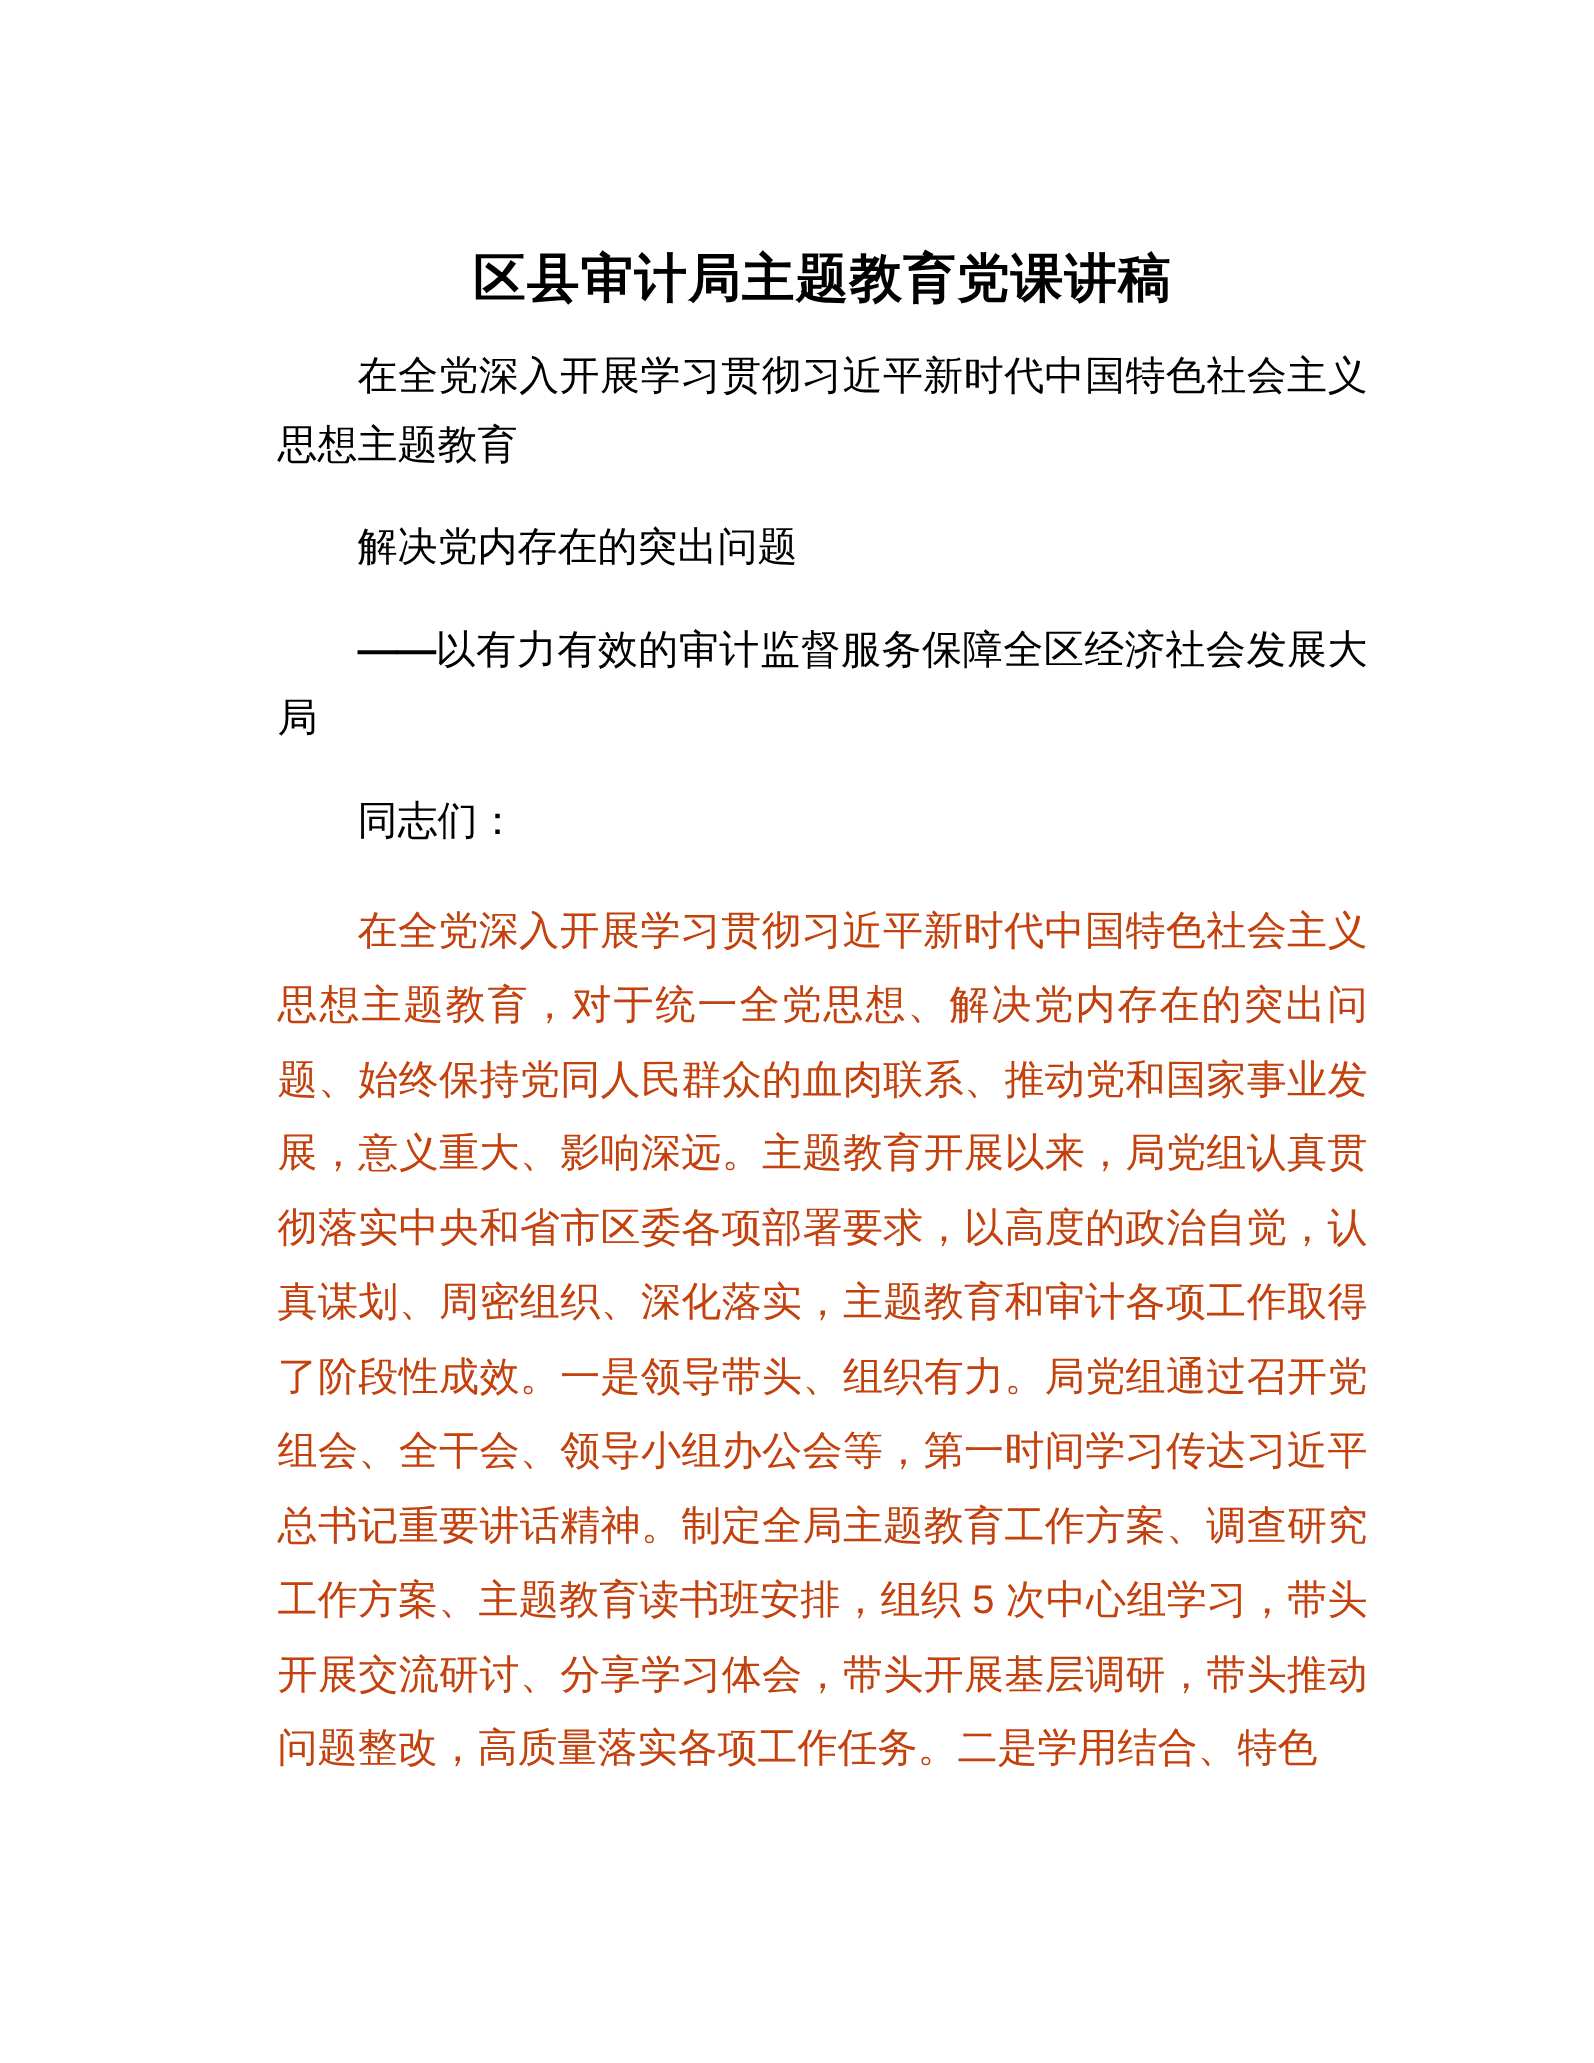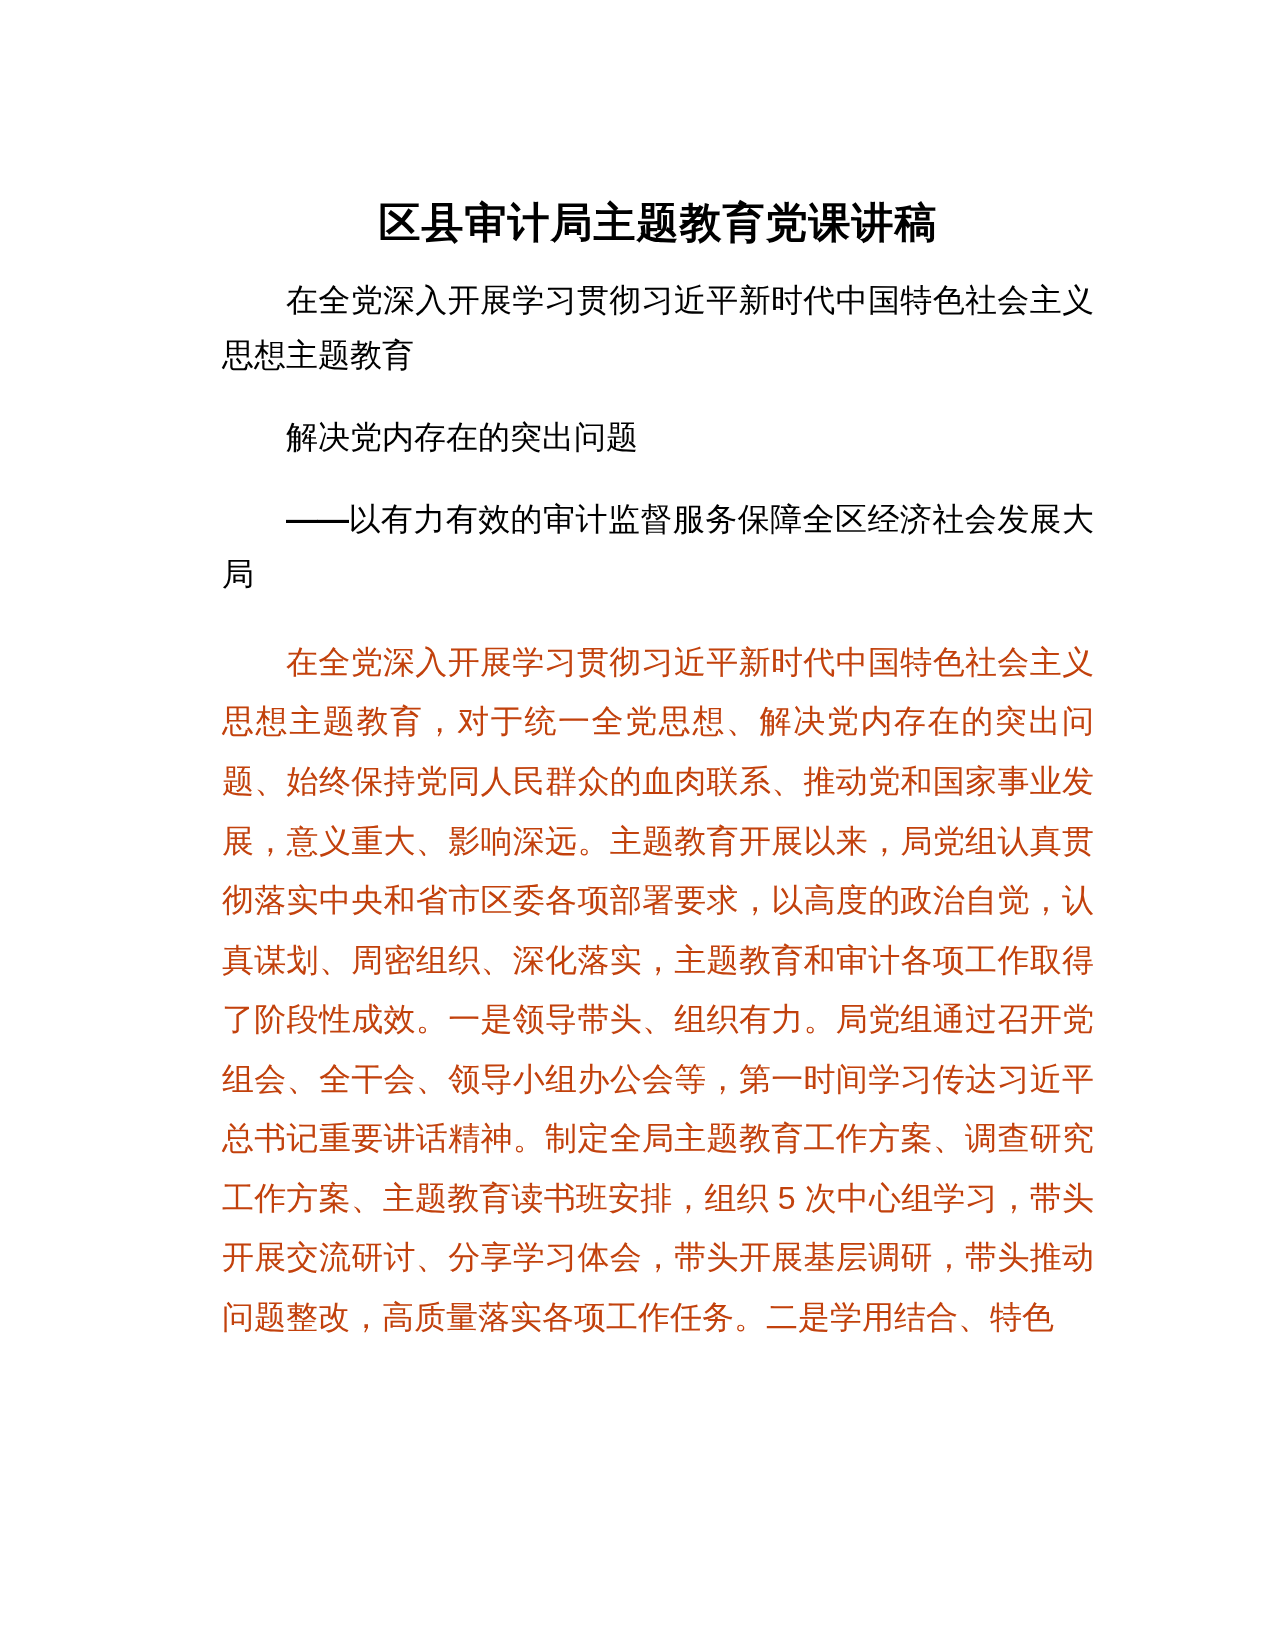--- a/index.html
+++ b/index.html
@@ -75,17 +75,18 @@
 
     <h1 class="doc-title">区县审计局主题教育党课讲稿</h1>
 
     <p class="para indent">在全党深入开展学习贯彻习近平新时代中国特色社会主义思想主题教育</p>
 
     <p class="para indent spaced">解决党内存在的突出问题</p>
 
     <p class="para indent spaced"><span class="emdash">——</span><span>以有力有效的审计监督服务保障全区经济社会发展大局</span></p>
 
 
+    <p class="para indent spaced">同志们：</p>
 
     <p class="para-body">在全党深入开展学习贯彻习近平新时代中国特色社会主义思想主题教育，对于统一全党思想、解决党内存在的突出问题、始终保持党同人民群众的血肉联系、推动党和国家事业发展，意义重大、影响深远。主题教育开展以来，局党组认真贯彻落实中央和省市区委各项部署要求，以高度的政治自觉，认真谋划、周密组织、深化落实，主题教育和审计各项工作取得了阶段性成效。一是领导带头、组织有力。局党组通过召开党组会、全干会、领导小组办公会等，第一时间学习传达习近平总书记重要讲话精神。制定全局主题教育工作方案、调查研究工作方案、主题教育读书班安排，组织 5 次中心组学习，带头开展交流研讨、分享学习体会，带头开展基层调研，带头推动问题整改，高质量落实各项工作任务。二是学用结合、特色</p>
 
   </div>
 </div>
 
 </body></html>

